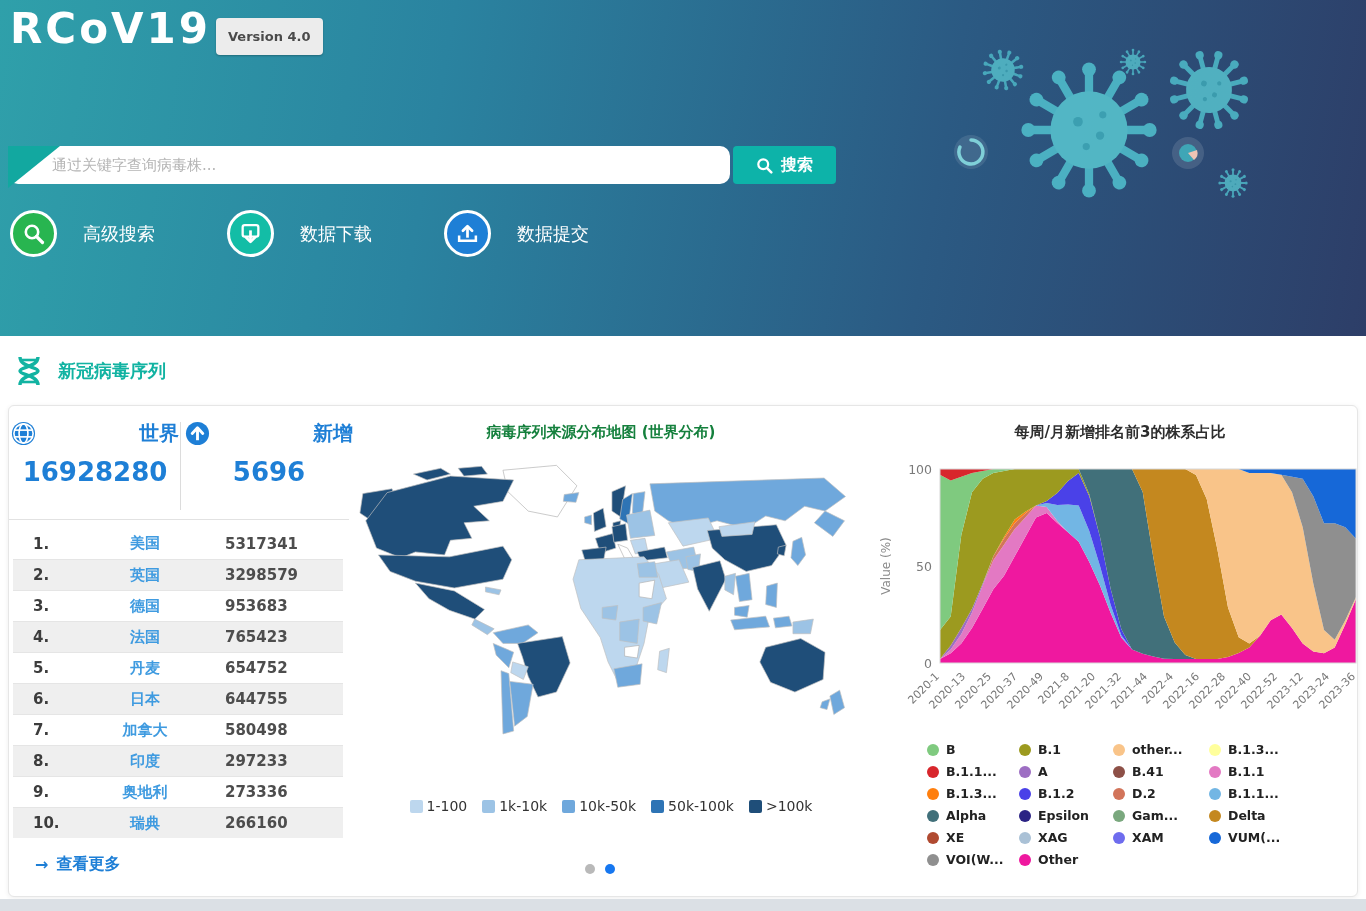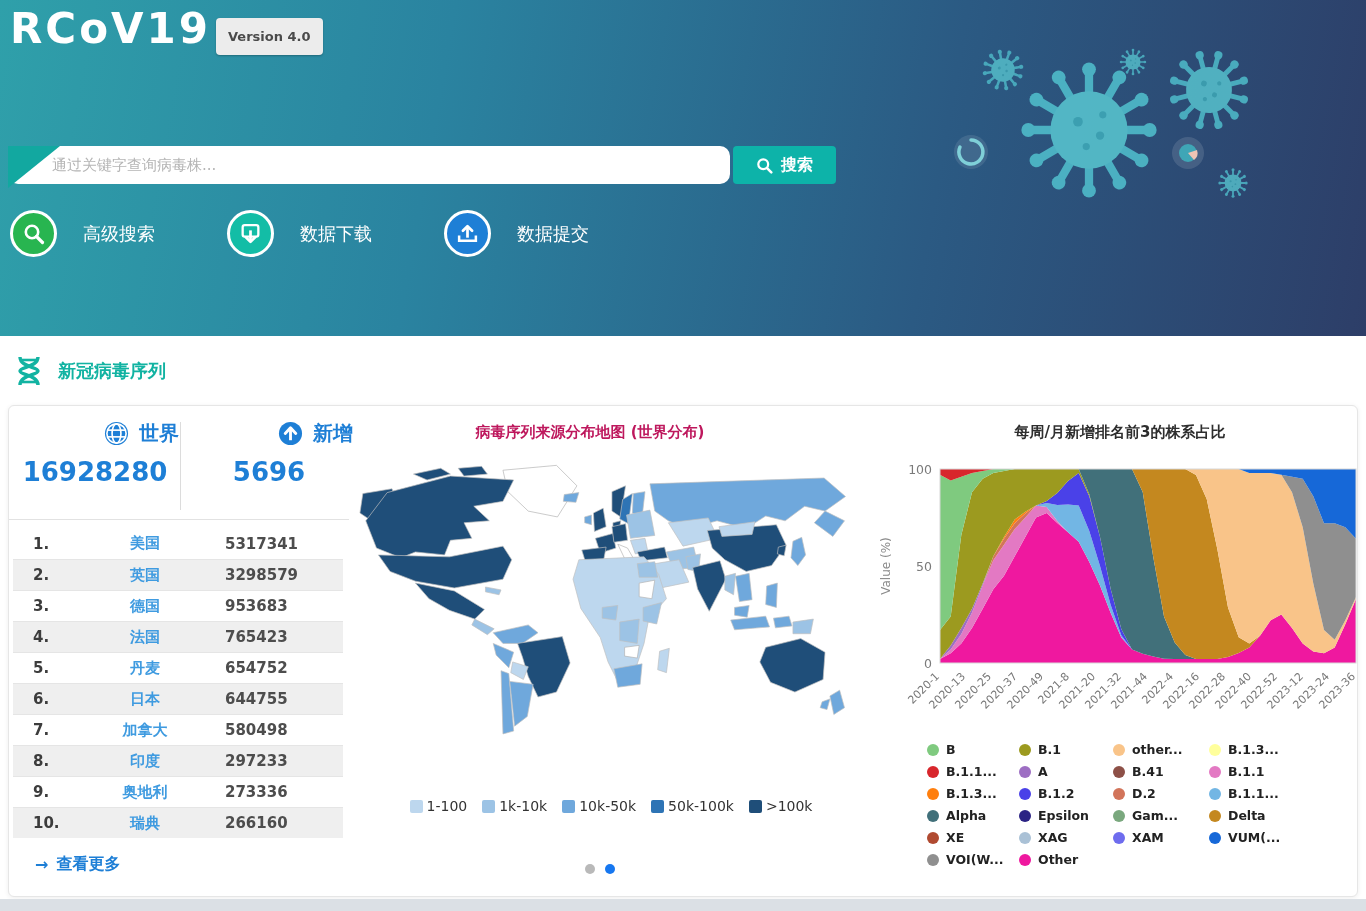--- a/index.html
+++ b/index.html
@@ -35,36 +35,36 @@
   .section-title{color:#12b3a2;font-size:18px;font-weight:bold;}
 
   
   .card{position:absolute;left:8px;top:405px;width:1350px;height:492px;background:#fff;
     border:1px solid #e6e6e6;border-radius:6px;box-shadow:0 1px 5px rgba(0,0,0,.07);}
 
   
   .stats{position:absolute;left:0;top:8px;width:340px;height:106px;border-bottom:1px solid #e2e2e2;}
   .stat{position:absolute;top:6px;width:168px;text-align:center;}
   .stat.s1{left:2px;} .stat.s2{left:176px;}
-  .stat-label{display:flex;align-items:center;justify-content:flex-end;gap:10px;color:#1e7fd6;font-size:20px;font-weight:bold;}
+  .stat-label{display:flex;align-items:center;justify-content:space-between;gap:10px;color:#1e7fd6;font-size:20px;font-weight:bold;}
   .stat-value{margin-top:10px;color:#1e7fd6;font-size:26px;font-weight:bold;}
   .stat-div{position:absolute;left:171px;top:8px;height:88px;width:1px;background:#dcdcdc;}
 
   
   .rank-list{position:absolute;left:4px;top:122px;width:330px;}
   .rank-row{height:31px;display:flex;align-items:center;font-size:15px;font-weight:bold;border-top:1px solid #e5e5e5;}
   .rank-row:first-child{border-top:none;}
   .rank-row:nth-child(even){background:#efefef;}
   .rk{width:52px;padding-left:20px;color:#3c3c3c;}
   .cn{flex:1;text-align:center;color:#3f9be0;cursor:pointer;}
   .cv{width:118px;color:#4d4d4d;}
   .more-link{position:absolute;left:26px;top:448px;color:#1e7fd6;font-size:16px;font-weight:bold;display:flex;gap:8px;align-items:center;cursor:pointer;}
 
   
-  .map-title{position:absolute;left:325px;top:17px;width:512px;text-align:center;font-size:15px;font-weight:bold;color:#be185d;}
+  .map-title{position:absolute;left:336px;top:17px;width:512px;text-align:center;font-size:15px;font-weight:bold;color:#15803d;}
   .map-svg{position:absolute;left:348px;top:56px;}
   .map-legend{position:absolute;left:352px;top:392px;width:500px;display:flex;justify-content:center;gap:15px;}
   .mleg{display:flex;align-items:center;gap:4px;font-size:14px;color:#333;cursor:pointer;}
   .mleg .sw{width:13px;height:13px;border-radius:2px;display:inline-block;}
 
   
   .chart-title{position:absolute;left:880px;top:17px;width:462px;text-align:center;font-size:15px;font-weight:bold;color:#2e2e2e;}
   .chart-svg{position:absolute;left:865px;top:40px;}
   .chart-legend{position:absolute;left:918px;top:336px;display:grid;grid-template-columns:88px 90px 92px 112px;column-gap:4px;row-gap:7px;}
   .cleg{display:flex;align-items:center;gap:7px;font-size:12.5px;font-weight:bold;color:#222;white-space:nowrap;cursor:pointer;}

